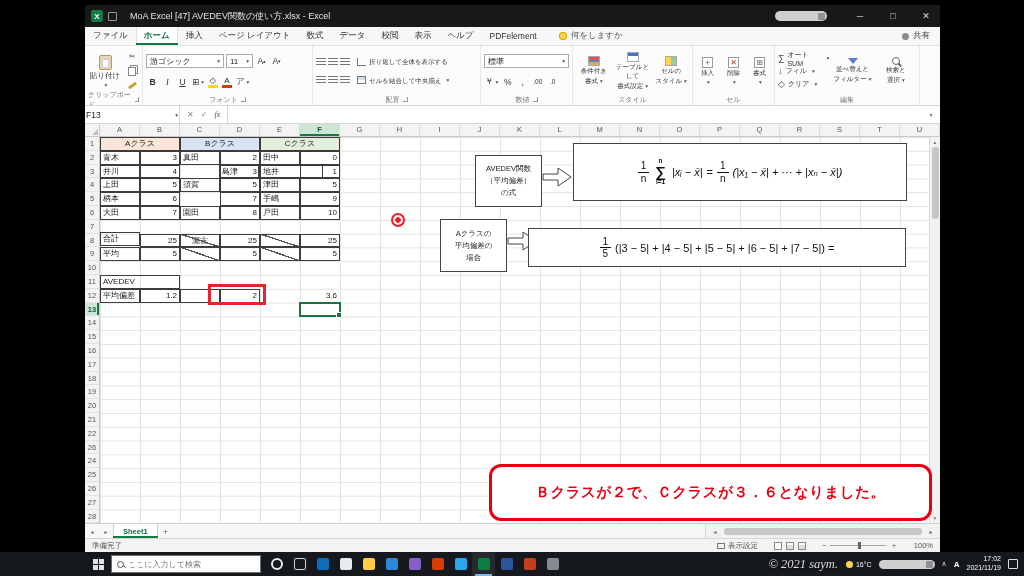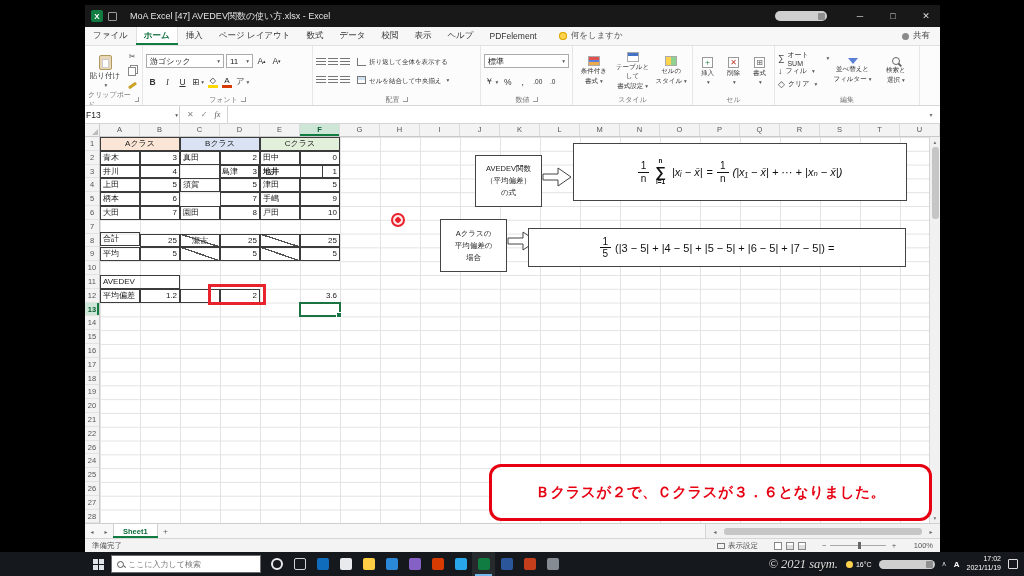--- a/index.html
+++ b/index.html
@@ -530,21 +530,21 @@
           <div class="cell bd" style="left: 0px; top: 13.8px; width: 40px; text-align: left;">青木</div>
           <div class="cell bd" style="left: 40px; top: 13.8px; width: 40px; text-align: right;">3</div>
           <div class="cell bd" style="left: 80px; top: 13.8px; width: 40px; text-align: left;">真田</div>
           <div class="cell bd" style="left: 120px; top: 13.8px; width: 40px; text-align: right;">2</div>
           <div class="cell bd" style="left: 160px; top: 13.8px; width: 40px; text-align: left;">田中</div>
           <div class="cell bd" style="left: 200px; top: 13.8px; width: 40px; text-align: right;">0</div>
           <div class="cell bd" style="left: 0px; top: 27.6px; width: 40px; text-align: left;">井川</div>
           <div class="cell bd" style="left: 40px; top: 27.6px; width: 40px; text-align: right;">4</div>
           <div class="cell bd" style="left: 80px; top: 27.6px; width: 40px; text-align: left; margin-left: 39px;">島津</div>
           <div class="cell bd" style="left: 120px; top: 27.6px; width: 40px; text-align: right;">3</div>
-          <div class="cell bd" style="left: 160px; top: 27.6px; width: 63px; text-align: left; font-weight: bold;">地井</div>
+          <div class="cell bd" style="left: 160px; top: 27.6px; width: 63px; text-align: left;">地井</div>
           <div class="cell bd" style="left: 200px; top: 27.6px; width: 40px; text-align: right;">1</div>
           <div class="cell bd" style="left: 0px; top: 41.4px; width: 40px; text-align: left;">上田</div>
           <div class="cell bd" style="left: 40px; top: 41.4px; width: 40px; text-align: right;">5</div>
           <div class="cell bd" style="left: 80px; top: 41.4px; width: 40px; text-align: left;">須賀</div>
           <div class="cell bd" style="left: 120px; top: 41.4px; width: 40px; text-align: right;">5</div>
           <div class="cell bd" style="left: 160px; top: 41.4px; width: 40px; text-align: left;">津田</div>
           <div class="cell bd" style="left: 200px; top: 41.4px; width: 40px; text-align: right;">5</div>
           <div class="cell bd" style="left: 0px; top: 55.2px; width: 40px; text-align: left;">柄本</div>
           <div class="cell bd" style="left: 40px; top: 55.2px; width: 40px; text-align: right;">6</div>
           <div class="cell bd" style="left: 80px; top: 55.2px; width: 40px; text-align: center; margin-top: 42px;">瀬古</div>

